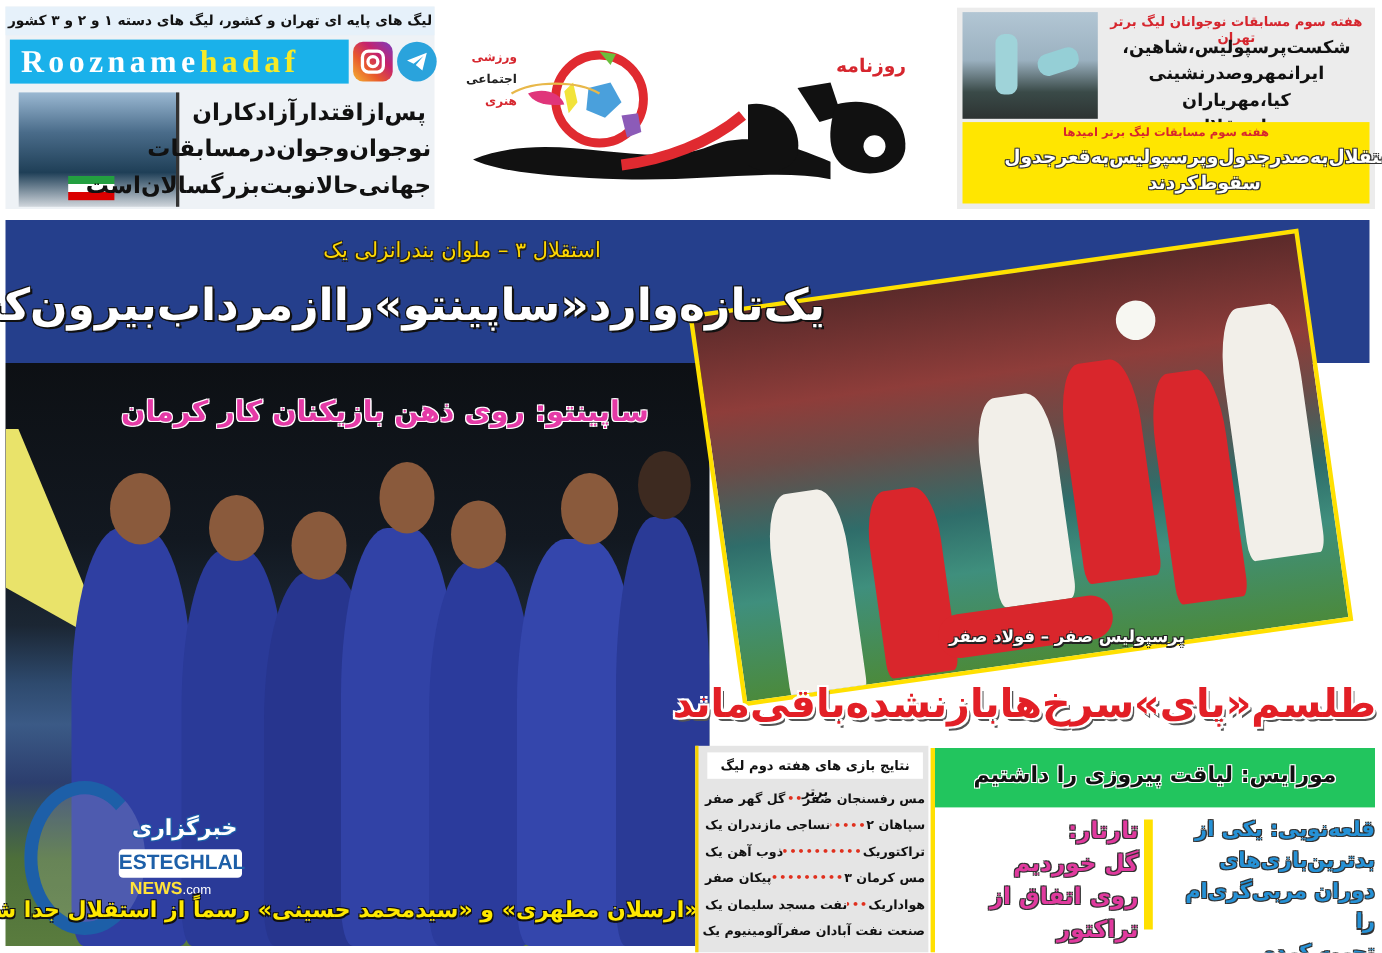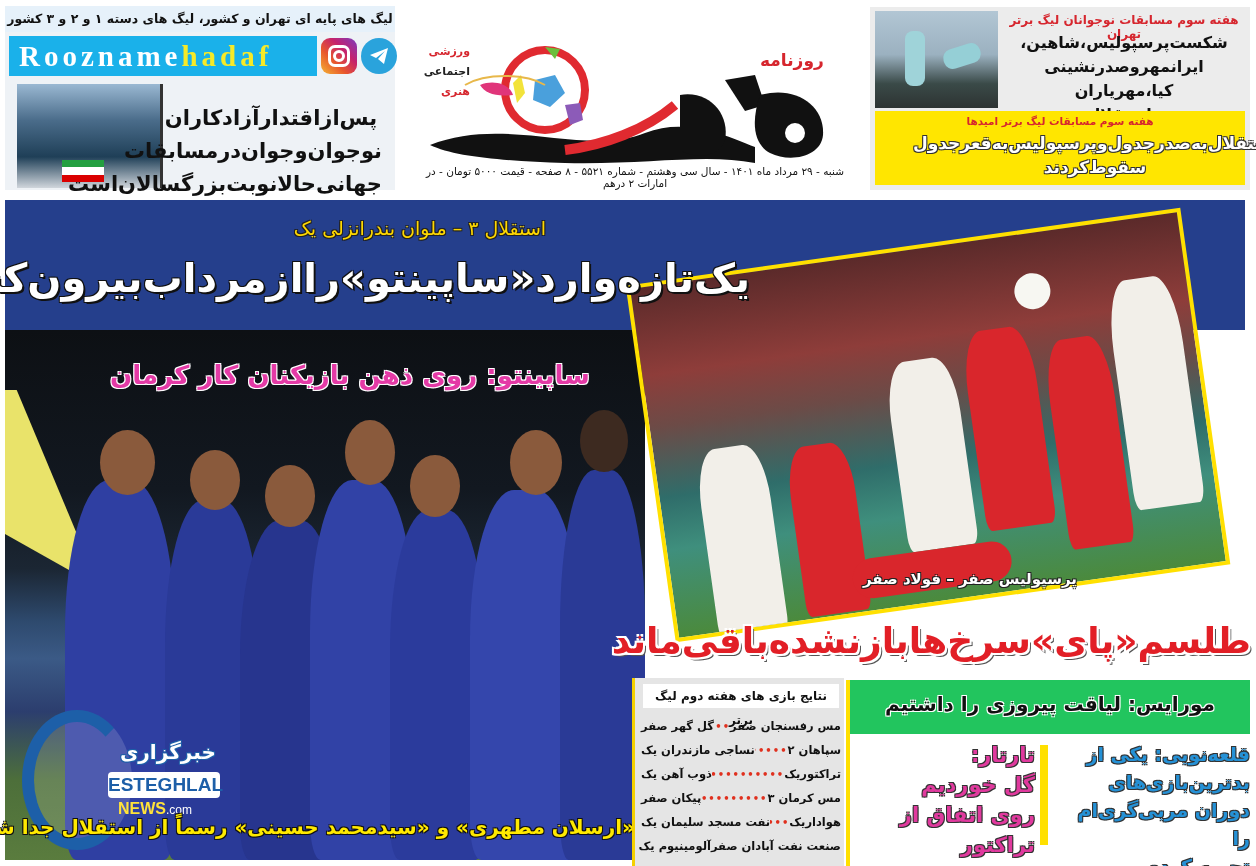--- a/index.html
+++ b/index.html
@@ -14,21 +14,21 @@
   #tl-social{left:4px;top:30px;width:384px;height:40px;}
   #tl-brand{left:0;top:0;width:308px;height:40px;background:#1ab1ea;font-family:"Liberation Serif",serif;font-weight:bold;font-size:29px;letter-spacing:4px;line-height:40px;padding-left:10px;color:#fff;white-space:nowrap;}
   #tl-brand .hl{color:#f6ea27;}
   #ig-icon{left:312px;top:2px;width:36px;height:36px;border-radius:9px;background:linear-gradient(45deg,#f4b433 0%,#e8582c 35%,#c4226e 65%,#7a3ec0 100%);}
   #ig-icon:before{content:"";position:absolute;left:7px;top:7px;width:22px;height:22px;border:3px solid #fff;border-radius:7px;box-sizing:border-box;}
   #ig-icon:after{content:"";position:absolute;left:12px;top:12px;width:12px;height:12px;border:3px solid #fff;border-radius:50%;box-sizing:border-box;}
   #tg-icon{left:352px;top:2px;width:36px;height:36px;border-radius:50%;background:#2aa3dc;}
   #tg-icon svg{position:absolute;left:8px;top:9px;}
   #tl-photo{left:12px;top:78px;width:146px;height:104px;background:linear-gradient(180deg,#9ab8d2 0%,#4a6c8a 35%,#1f3f57 70%,#d0d6dc 100%);border-right:3px solid #333;}
   #tl-photo .flag{position:absolute;left:45px;top:76px;width:42px;height:22px;background:linear-gradient(180deg,#239f40 0 33%,#fff 33% 66%,#da0000 66%);}
-  #tl-headline{left:155px;top:80px;width:222px;height:104px;font-size:21px;line-height:33px;text-align:center;color:#111;font-weight:bold;margin-top:16px;}
+  #tl-headline{left:165px;top:80px;width:222px;height:104px;font-size:21px;line-height:33px;text-align:center;color:#111;font-weight:bold;}
 
   
   #masthead{left:420px;top:20px;width:430px;height:160px;}
   #mh-logo-word{left:5px;top:25px;width:410px;height:120px;}
   #mh-rooz{left:340px;top:30px;font-size:17px;color:#d6262e;font-weight:bold;}
   #mh-tags{left:0;top:22px;width:50px;text-align:right;font-size:11px;line-height:20px;font-weight:bold;}
   #mh-tags .t1{color:#d6262e;}#mh-tags .t2{color:#222;}#mh-tags .t3{color:#d6262e;}
   #mh-info{left:0;top:145px;width:430px;text-align:center;font-size:10.5px;color:#111;}
 
   
@@ -131,21 +131,20 @@
     <polygon points="120,2 135,4 130,14" fill="#6bbf3c"></polygon>
     <path d="M40 40 C60 28, 100 28, 120 40" stroke="#e8b84a" stroke-width="2" fill="none"></path>
     <path d="M55 40 C70 34, 85 40, 88 50 C70 52, 60 48, 55 40 Z" fill="#e0357a"></path>
   </svg>
   <div id="mh-rooz" class="abs rtl">روزنامه</div>
   <div id="mh-tags" class="abs rtl">
     <div class="t1">ورزشی</div>
     <div class="t2">اجتماعی</div>
     <div class="t3">هنری</div>
   </div>
-  <div id="mh-info" class="abs rtl">شنبه - ۲۹ مرداد ماه ۱۴۰۱ - سال سی وهشتم - شماره ۵۵۲۱ - ۸ صفحه - قیمت ۵۰۰۰ تومان - در امارات ۲ درهم</div>
 </div>
 
 <div id="tr-box" class="abs">
   <div id="tr-photo" class="abs">
       <div class="p1"></div>
       <div class="p2"></div>
     </div>
   <div id="tr-kicker" class="abs rtl">هفته سوم مسابقات نوجوانان لیگ برتر تهران</div>
   <div id="tr-headline" class="abs rtl">
     <div>شکست‌پرسپولیس،شاهین،</div>

